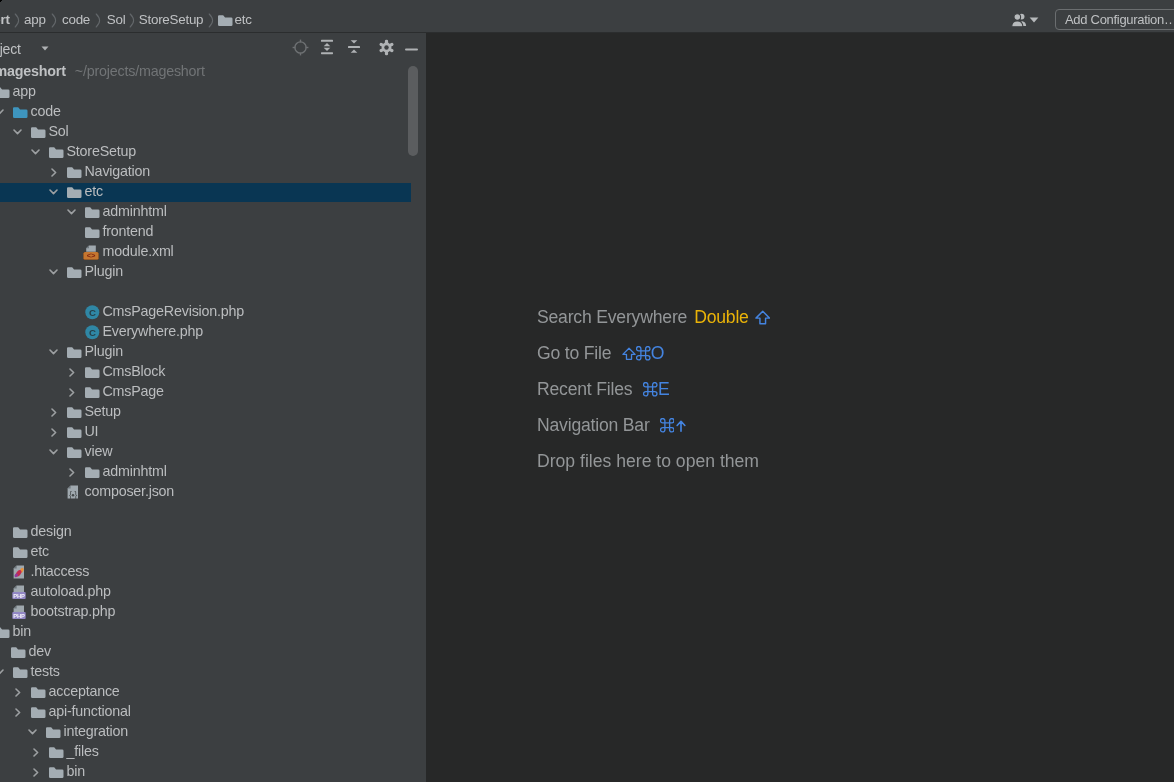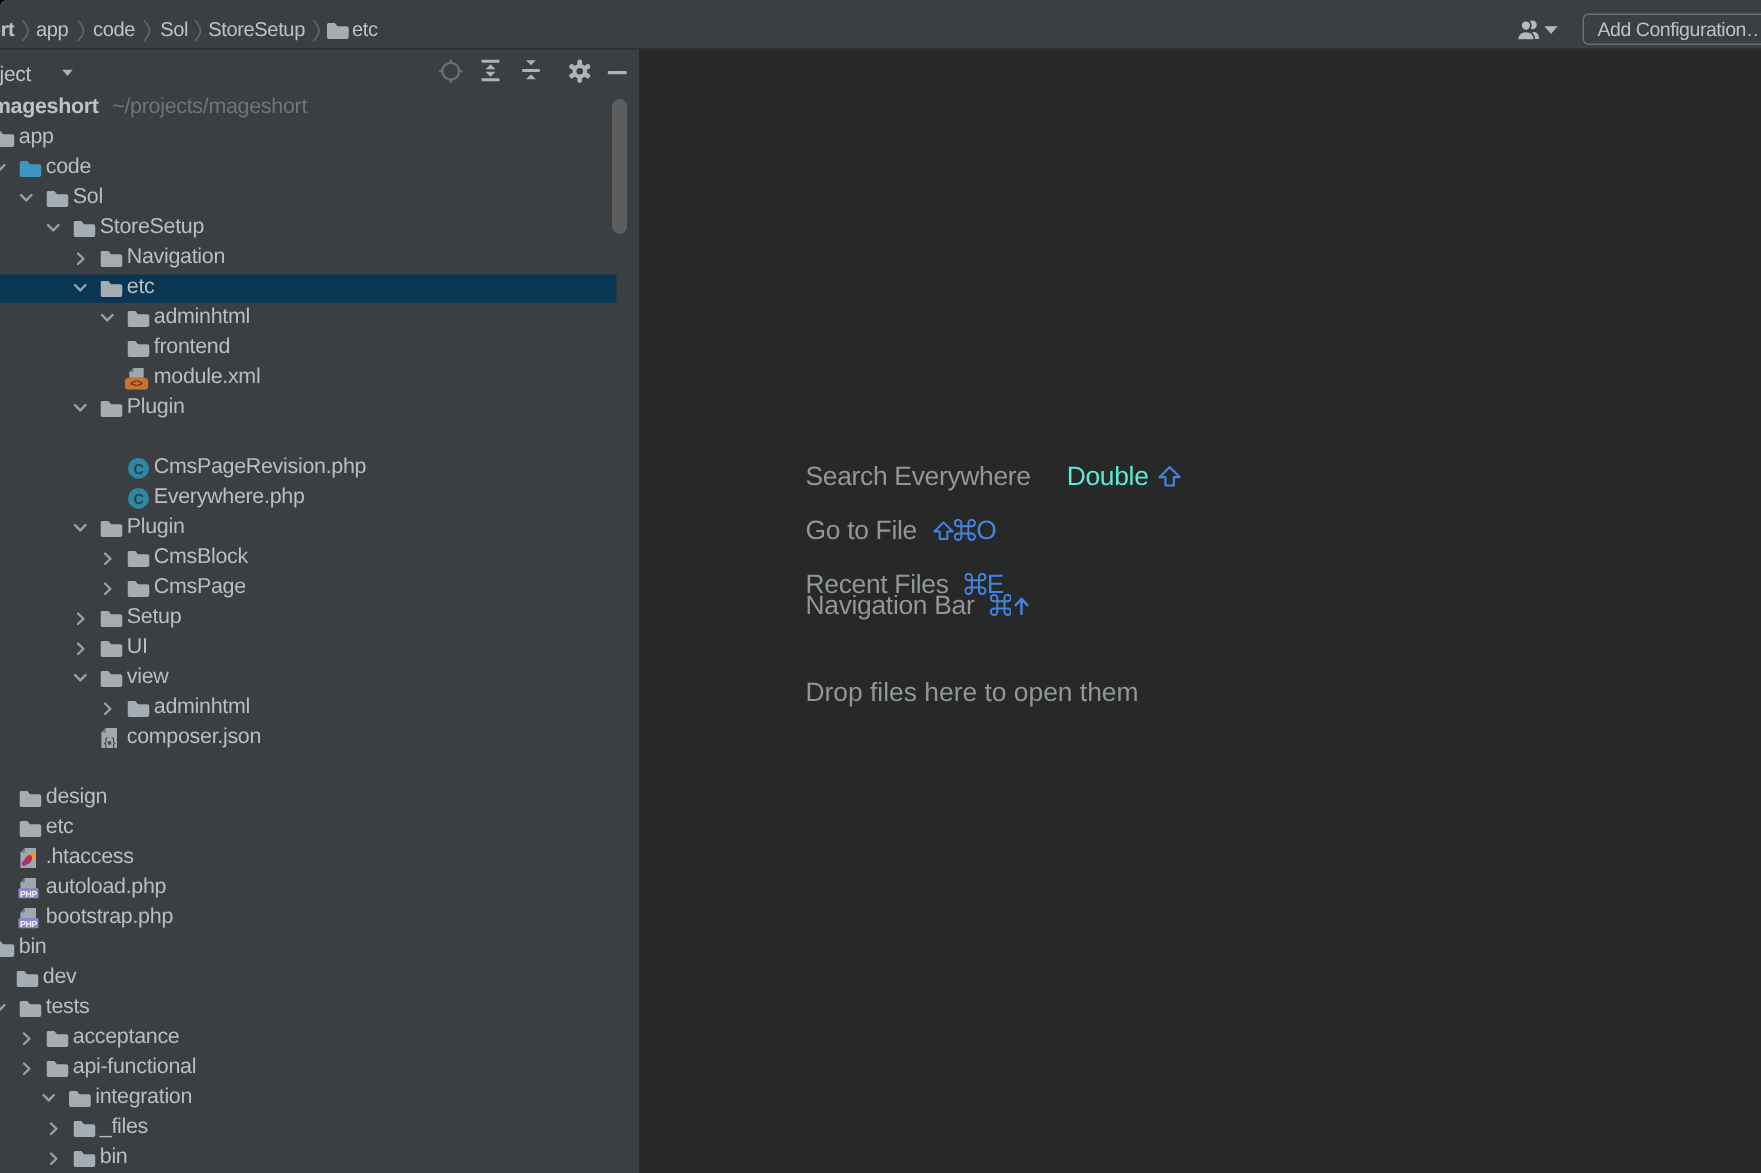--- a/index.html
+++ b/index.html
@@ -378,31 +378,31 @@
             <path d="M1 0.3 h4 l1.8 2.2 h5.9 a1.3 1.3 0 0 1 1.3 1.3 v5.9 a1.3 1.3 0 0 1 -1.3 1.3 H1.3 A1.3 1.3 0 0 1 0 9.7 V1.3 A1 1 0 0 1 1 0.3 z" fill="#A4ADB3"></path>
           </svg></span>
         <span class="tl" style="left:66.5px">bin</span>
       </div>
   </div>
 
   <div style="position:absolute;left:408px;top:33px;width:10px;height:90px;border-radius:5px;background:rgba(255,255,255,0.16)"></div>
 </div>
 
 <div style="position:absolute;left:537px;top:0;font-size:17.6px;color:#939698;white-space:nowrap;letter-spacing:-0.2px">
-  <div style="position:absolute;top:307px;line-height:20px">Search Everywhere<span style="color:#5eead4;margin-left:24px">Double</span><span style="margin-left:6px"><svg width="15.5" height="15.5" viewBox="0 0 16 16" style="vertical-align:-2px">
+  <div style="position:absolute;top:307px;line-height:20px">Search Everywhere<span style="color:#eab308;margin-left:7px">Double</span><span style="margin-left:6px"><svg width="15.5" height="15.5" viewBox="0 0 16 16" style="vertical-align:-2px">
           <path d="M8 1.4 L15 8.4 H10.9 V14.1 H5.1 V8.4 H1 Z" stroke="#4484E0" stroke-width="1.5" fill="none" stroke-linejoin="round"></path>
         </svg></span></div>
   <div style="position:absolute;top:343px;line-height:20px">Go to File<span style="color:#4484E0;margin-left:11px"><svg width="14" height="14" viewBox="0 0 16 16" style="vertical-align:-2px">
           <path d="M8 1.4 L15 8.4 H10.9 V14.1 H5.1 V8.4 H1 Z" stroke="#4484E0" stroke-width="1.5" fill="none" stroke-linejoin="round"></path>
         </svg><svg width="14.5" height="14.5" viewBox="0 0 16 16" style="vertical-align:-1.8px">
           <path d="M5.4 5.4 V3 A2.4 2.4 0 1 0 3 5.4 H13 A2.4 2.4 0 1 0 10.6 3 V13 A2.4 2.4 0 1 0 13 10.6 H3 A2.4 2.4 0 1 0 5.4 13 Z" stroke="#4484E0" stroke-width="1.45" fill="none"></path>
         </svg>O</span></div>
   <div style="position:absolute;top:379px;line-height:20px">Recent Files<span style="color:#4484E0;margin-left:11px"><svg width="14.5" height="14.5" viewBox="0 0 16 16" style="vertical-align:-1.8px">
           <path d="M5.4 5.4 V3 A2.4 2.4 0 1 0 3 5.4 H13 A2.4 2.4 0 1 0 10.6 3 V13 A2.4 2.4 0 1 0 13 10.6 H3 A2.4 2.4 0 1 0 5.4 13 Z" stroke="#4484E0" stroke-width="1.45" fill="none"></path>
         </svg>E</span></div>
-  <div style="position:absolute;top:393px;line-height:20px">Navigation Bar<span style="color:#4484E0;margin-left:10px"><svg width="14.5" height="14.5" viewBox="0 0 16 16" style="vertical-align:-1.8px">
+  <div style="position:absolute;top:415px;line-height:20px">Navigation Bar<span style="color:#4484E0;margin-left:10px"><svg width="14.5" height="14.5" viewBox="0 0 16 16" style="vertical-align:-1.8px">
           <path d="M5.4 5.4 V3 A2.4 2.4 0 1 0 3 5.4 H13 A2.4 2.4 0 1 0 10.6 3 V13 A2.4 2.4 0 1 0 13 10.6 H3 A2.4 2.4 0 1 0 5.4 13 Z" stroke="#4484E0" stroke-width="1.45" fill="none"></path>
         </svg><svg width="14" height="14" viewBox="0 0 16 16" style="vertical-align:-1.5px">
           <path d="M8 14 V3 M3.6 7.4 L8 2.6 L12.4 7.4" stroke="#4484E0" stroke-width="1.9" fill="none" stroke-linejoin="round" stroke-linecap="round"></path>
         </svg></span></div>
   <div style="position:absolute;top:451px;line-height:20px;letter-spacing:0">Drop files here to open them</div>
 </div>
 
 <div style="position:absolute;left:0;top:0;width:4px;height:4px;background:radial-gradient(circle at 4px 4px, transparent 4px, #000 4px)"></div>
 </body></html>

